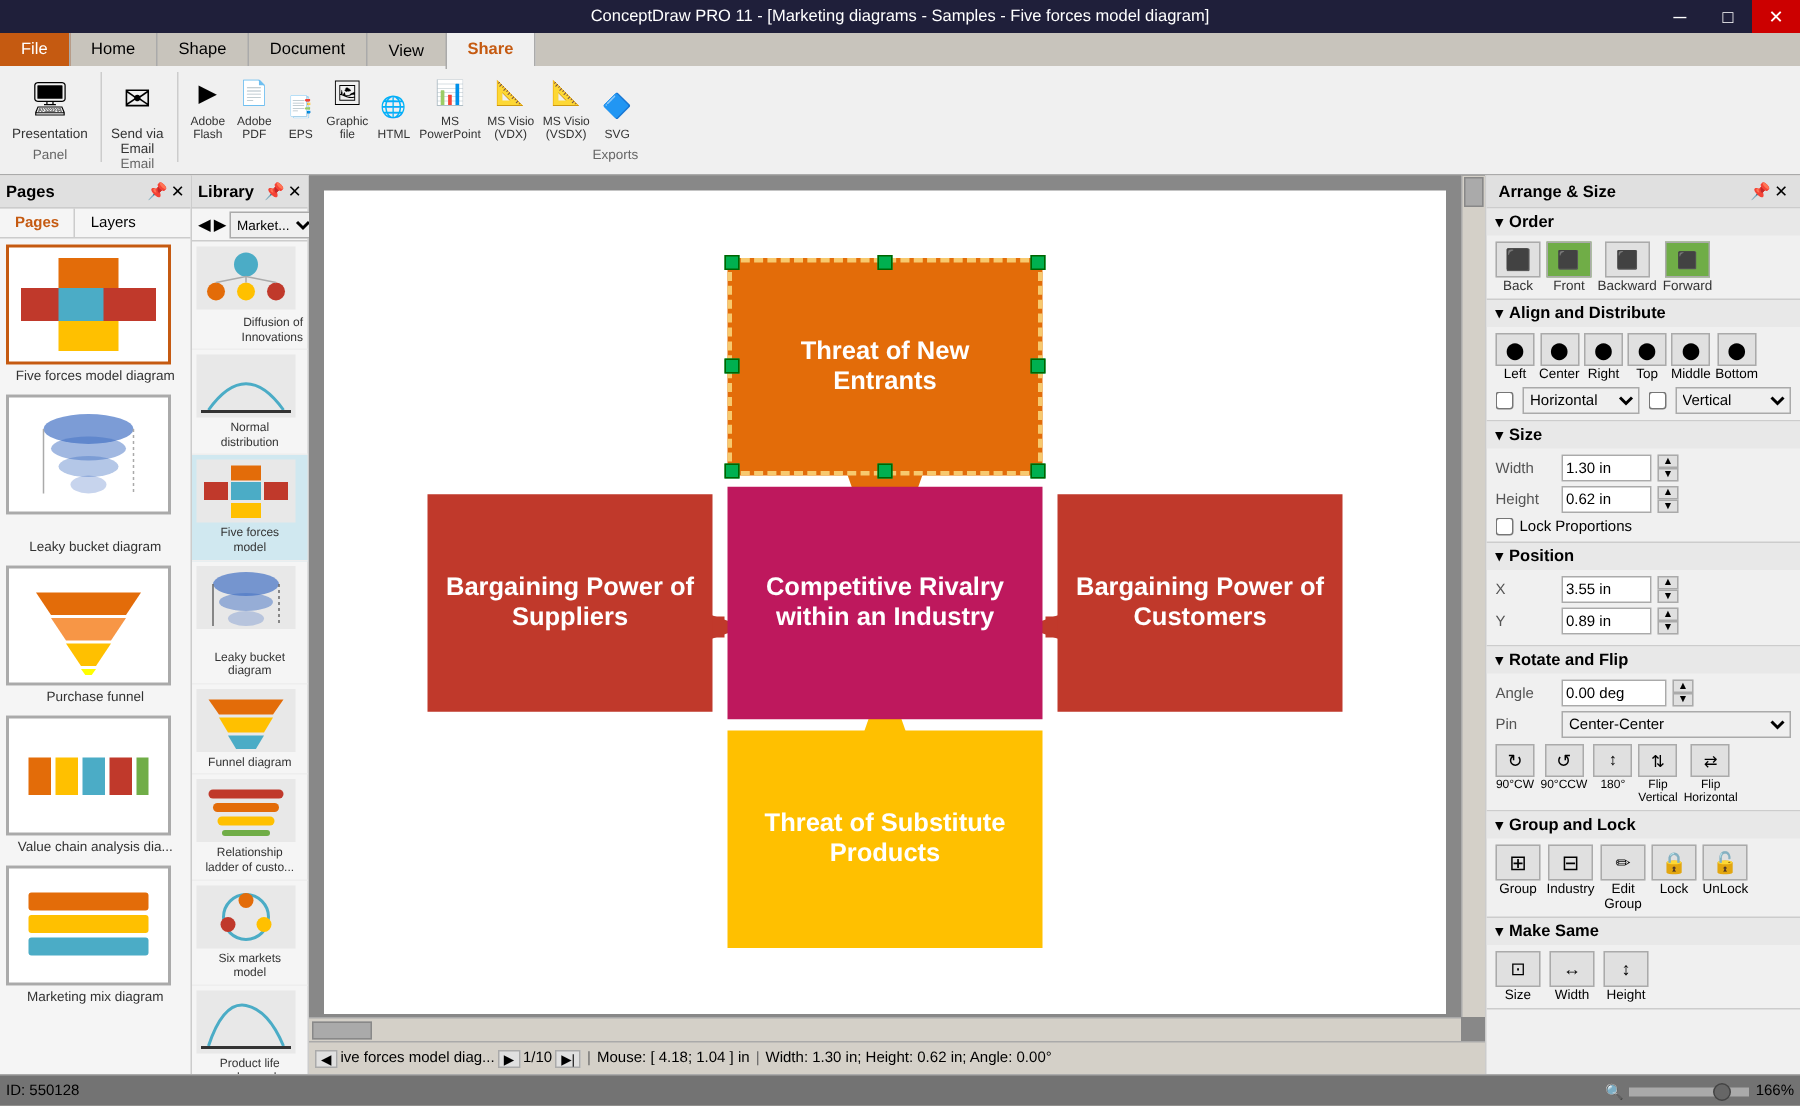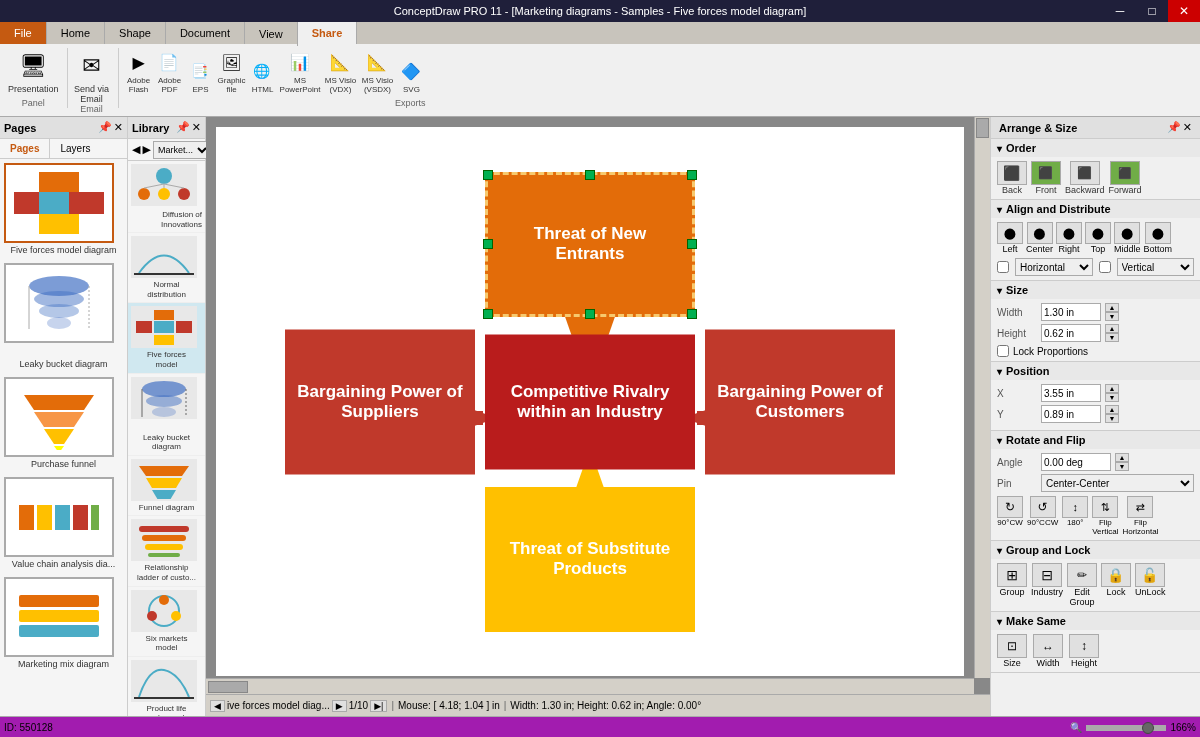--- a/index.html
+++ b/index.html
@@ -298,21 +298,21 @@
     </div>
   </div>
 
   <div style="flex:1;background:#888;display:flex;flex-direction:column;position:relative;">
 
     <div style="flex:1;background:#888;overflow:hidden;position:relative;">
       <div style="background:#fff;position:absolute;top:10px;left:10px;right:26px;bottom:18px;">
 
         <div style="position:absolute;top:50%;left:50%;transform:translate(-50%,-50%);">
 
-          <div style="position:absolute;width:210px;height:135px;background:#b91c1c;display:flex;align-items:center;justify-content:center;text-align:center;color:#fff;font-size:17px;font-weight:bold;left:50%;top:50%;transform:translate(-50%,-50%);z-index:2;padding:10px;">
+          <div style="position:absolute;width:210px;height:155px;background:#be185d;display:flex;align-items:center;justify-content:center;text-align:center;color:#fff;font-size:17px;font-weight:bold;left:50%;top:50%;transform:translate(-50%,-50%);z-index:2;padding:10px;">
             <span>Competitive Rivalry within an Industry</span>
           </div>
 
           <div style="position:absolute;width:210px;height:145px;background:#e36c09;display:flex;align-items:center;justify-content:center;text-align:center;color:#fff;font-size:17px;font-weight:bold;left:50%;top:-230px;transform:translateX(-50%);z-index:2;padding:10px;border:3px dashed #f7c96e;box-sizing:border-box;">
             <span>Threat of New Entrants</span>
 
             <div style="position:absolute;top:-5px;left:-5px;width:10px;height:10px;background:#00b050;border:1px solid #006400;"></div>
             <div style="position:absolute;top:-5px;right:-5px;width:10px;height:10px;background:#00b050;border:1px solid #006400;"></div>
             <div style="position:absolute;bottom:-5px;left:-5px;width:10px;height:10px;background:#00b050;border:1px solid #006400;"></div>
             <div style="position:absolute;bottom:-5px;right:-5px;width:10px;height:10px;background:#00b050;border:1px solid #006400;"></div>
@@ -615,21 +615,21 @@
             <div style="width:30px;height:24px;background:#e0e0e0;border:1px solid #aaa;display:flex;align-items:center;justify-content:center;font-size:12px;">↕</div>
             <div style="font-size:9px;">Height</div>
           </div>
         </div>
       </div>
     </div>
   </div>
 
 </div>
 
-<div style="height:22px;background:#a21caf;border-top:1px solid #aaa;display:flex;align-items:center;padding:0 4px;font-size:10px;">
+<div style="height:22px;background:#737373;border-top:1px solid #aaa;display:flex;align-items:center;padding:0 4px;font-size:10px;">
   <div style="flex:1;display:flex;align-items:center;gap:8px;">
     <span>ID: 550128</span>
   </div>
   <div style="display:flex;align-items:center;gap:4px;">
     <span style="cursor:pointer;">🔍</span>
     <div style="width:80px;height:6px;background:#aaa;position:relative;cursor:pointer;">
       <div style="position:absolute;left:70%;top:-3px;width:12px;height:12px;background:#666;border-radius:50%;border:1px solid #444;"></div>
     </div>
     <span>166%</span>
   </div>

